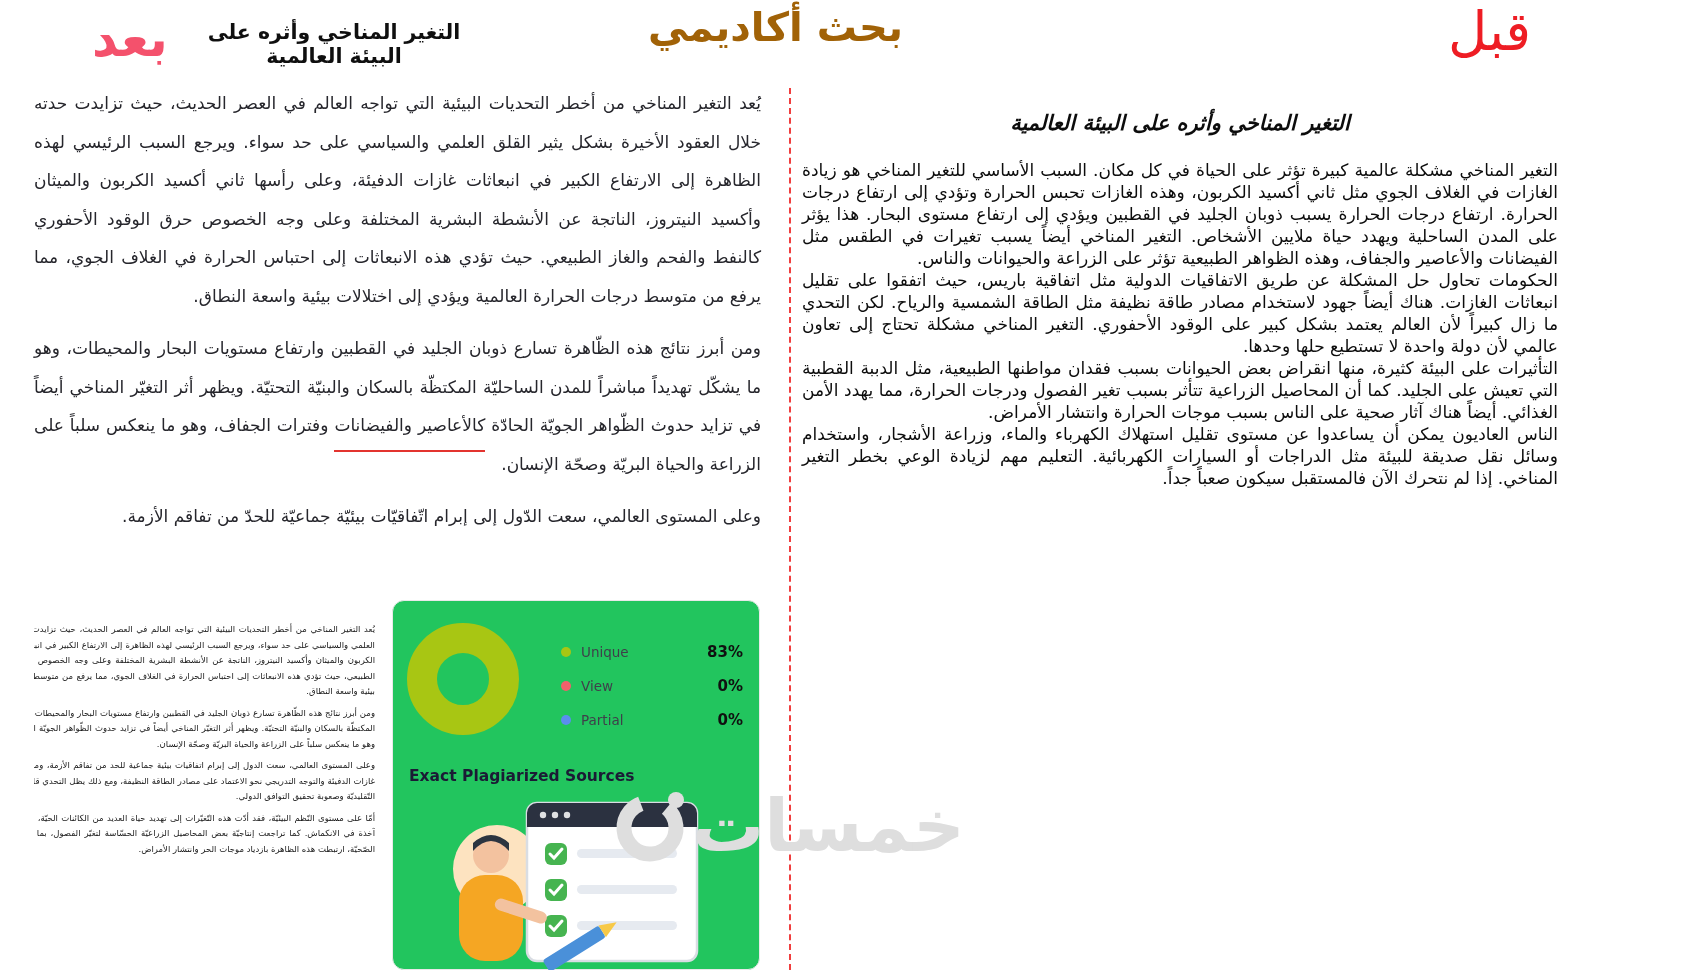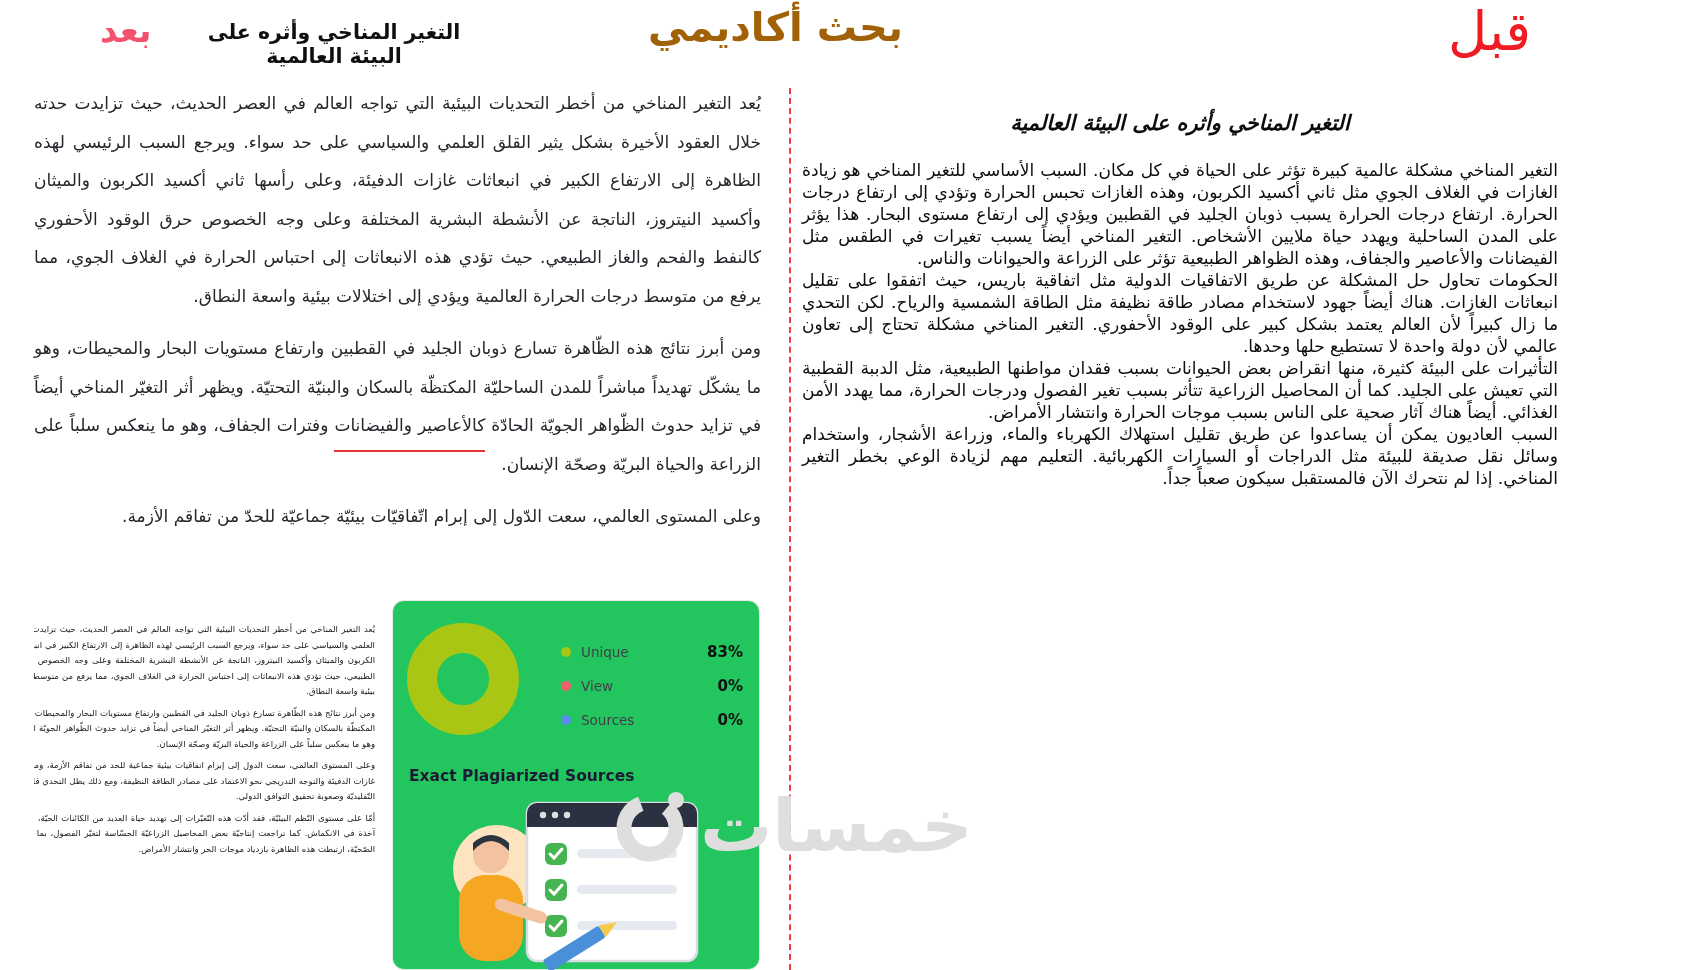--- a/index.html
+++ b/index.html
@@ -6,21 +6,21 @@
   html,body { width:1700px; height:970px; }
   body {
     position:relative; overflow:hidden; background:#ffffff;
     font-family:"DejaVu Sans","Liberation Sans",sans-serif;
   }
   .abs { position:absolute; }
 
   
   .before-label { left:1448px; top:0; font-size:54px; font-weight:normal; }
   .center-title { left:648px; top:4px; font-size:40px; font-weight:bold; }
-  .after-label  { left:92px;  top:10px; font-size:34px; font-weight:bold;margin-left:8px; }
+  .after-label  { left:92px;  top:10px; font-size:50px; font-weight:bold; }
   .after-doc-title {
     left:178px; top:20px; width:312px; direction:rtl; text-align:center;
     font-size:20.5px; font-weight:bold; color:#0f0f0f;
   }
 
   
   .divider { left:789px; top:88px; height:882px; width:0; border-left:2px dashed #f03e3e; }
 
   
   .before-doc { left:802px; top:110px; width:756px; direction:rtl; color:#0c0c0c; z-index:1;
@@ -47,39 +47,39 @@
   .legend { position:absolute; left:168px; top:34px; right:16px; }
   .legend-row { display:flex; align-items:center; height:34px; }
   .legend-dot { width:10px; height:10px; border-radius:50%; margin-right:10px; flex:0 0 auto; }
   .legend-label { font-size:13.5px; color:#3f3f4a; }
   .legend-value { margin-left:auto; font-size:15px; font-weight:bold; color:#101010; }
   .sources-link { position:absolute; left:16px; top:166px; font-size:15.5px; font-weight:bold;
                   color:#1b1b35; cursor:pointer; }
   .illus { position:absolute; left:36px; top:196px; width:290px; height:190px; }
 
   
-  .watermark { left:608px; top:784px; display:flex; align-items:center; gap:8px; z-index:3; }
+  .watermark { left:608px; top:784px; display:flex; align-items:center; gap:0; z-index:3; }
   .watermark-text { font-size:72px; font-weight:bold; direction:rtl; line-height:1; }
 </style>
 </head>
 <body>
 
 <div class="abs before-label" style="color: rgb(238, 29, 36);">قبل</div>
 <div class="abs center-title" style="color: #a16207;">بحث أكاديمي</div>
 <div class="abs after-label" style="color: rgb(244, 81, 108);">بعد</div>
 <div class="abs after-doc-title">التغير المناخي وأثره على البيئة العالمية</div>
 
 <div class="abs divider"></div>
 
 <div class="abs before-doc">
   <div class="bd-title">التغير المناخي وأثره على البيئة العالمية</div>
   <p>التغير المناخي مشكلة عالمية كبيرة تؤثر على الحياة في كل مكان. السبب الأساسي للتغير المناخي هو زيادة الغازات في الغلاف الجوي مثل ثاني أكسيد الكربون، وهذه الغازات تحبس الحرارة وتؤدي إلى ارتفاع درجات الحرارة. ارتفاع درجات الحرارة يسبب ذوبان الجليد في القطبين ويؤدي إلى ارتفاع مستوى البحار. هذا يؤثر على المدن الساحلية ويهدد حياة ملايين الأشخاص. التغير المناخي أيضاً يسبب تغيرات في الطقس مثل الفيضانات والأعاصير والجفاف، وهذه الظواهر الطبيعية تؤثر على الزراعة والحيوانات والناس.</p>
   <p>الحكومات تحاول حل المشكلة عن طريق الاتفاقيات الدولية مثل اتفاقية باريس، حيث اتفقوا على تقليل انبعاثات الغازات. هناك أيضاً جهود لاستخدام مصادر طاقة نظيفة مثل الطاقة الشمسية والرياح. لكن التحدي ما زال كبيراً لأن العالم يعتمد بشكل كبير على الوقود الأحفوري. التغير المناخي مشكلة تحتاج إلى تعاون عالمي لأن دولة واحدة لا تستطيع حلها وحدها.</p>
   <p>التأثيرات على البيئة كثيرة، منها انقراض بعض الحيوانات بسبب فقدان مواطنها الطبيعية، مثل الدببة القطبية التي تعيش على الجليد. كما أن المحاصيل الزراعية تتأثر بسبب تغير الفصول ودرجات الحرارة، مما يهدد الأمن الغذائي. أيضاً هناك آثار صحية على الناس بسبب موجات الحرارة وانتشار الأمراض.</p>
-  <p>السبب العاديون يمكن أن يساعدوا عن طريق تقليل استهلاك الكهرباء والماء، وزراعة الأشجار، واستخدام وسائل نقل صديقة للبيئة مثل الدراجات أو السيارات الكهربائية. التعليم مهم لزيادة الوعي بخطر التغير المناخي. إذا لم نتحرك الآن فالمستقبل سيكون صعباً جداً.</p>
+  <p>الناس العاديون يمكن أن يساعدوا عن مستوى تقليل استهلاك الكهرباء والماء، وزراعة الأشجار، واستخدام وسائل نقل صديقة للبيئة مثل الدراجات أو السيارات الكهربائية. التعليم مهم لزيادة الوعي بخطر التغير المناخي. إذا لم نتحرك الآن فالمستقبل سيكون صعباً جداً.</p>
 </div>
 
 <div class="abs after-doc">
   <p>يُعد التغير المناخي من أخطر التحديات البيئية التي تواجه العالم في العصر الحديث، حيث تزايدت حدته خلال العقود الأخيرة بشكل يثير القلق العلمي والسياسي على حد سواء. ويرجع السبب الرئيسي لهذه الظاهرة إلى الارتفاع الكبير في انبعاثات غازات الدفيئة، وعلى رأسها ثاني أكسيد الكربون والميثان وأكسيد النيتروز، الناتجة عن الأنشطة البشرية المختلفة وعلى وجه الخصوص حرق الوقود الأحفوري كالنفط والفحم والغاز الطبيعي. حيث تؤدي هذه الانبعاثات إلى احتباس الحرارة في الغلاف الجوي، مما يرفع من متوسط درجات الحرارة العالمية ويؤدي إلى اختلالات بيئية واسعة النطاق.</p>
   <p>
     <span>ومن أبرز نتائج هذه الظّاهرة تسارع ذوبان الجليد في القطبين وارتفاع مستويات البحار والمحيطات، وهو ما يشكّل تهديداً مباشراً للمدن الساحليّة المكتظّة بالسكان والبنيّة التحتيّة. ويظهر أثر التغيّر المناخي أيضاً في تزايد حدوث الظّواهر الجويّة الحادّة </span><span class="underline-red">كالأعاصير والفيضانات</span><span> وفترات الجفاف، وهو ما ينعكس سلباً على الزراعة والحياة البريّة وصحّة الإنسان.</span>
   </p>
   <p>وعلى المستوى العالمي، سعت الدّول إلى إبرام اتّفاقيّات بيئيّة جماعيّة للحدّ من تفاقم الأزمة.</p>
 </div>
 
@@ -104,21 +104,21 @@
       <span class="legend-label">Unique</span>
       <span class="legend-value">83%</span>
     </div>
     <div class="legend-row">
       <span class="legend-dot" style="background-color: rgb(242, 96, 107);"></span>
       <span class="legend-label">View</span>
       <span class="legend-value">0%</span>
     </div>
     <div class="legend-row">
       <span class="legend-dot" style="background-color: rgb(91, 141, 239);"></span>
-      <span class="legend-label">Sources</span>
+      <span class="legend-label">Partial</span>
       <span class="legend-value">0%</span>
     </div>
   </div>
   <div class="sources-link">Exact Plagiarized Sources</div>
 
   <div class="illus">
     <svg width="290" height="190" viewBox="0 0 290 190">
       <circle cx="68" cy="72" r="44" fill="#fde3c0"></circle>
       <rect x="98" y="6" width="170" height="158" rx="10" fill="#ffffff" stroke="#d9dde3" stroke-width="2.5"></rect>
       <path d="M98 30 h170 v-14 a10 10 0 0 0 -10 -10 h-150 a10 10 0 0 0 -10 10 z" fill="#2b3140"></path>

